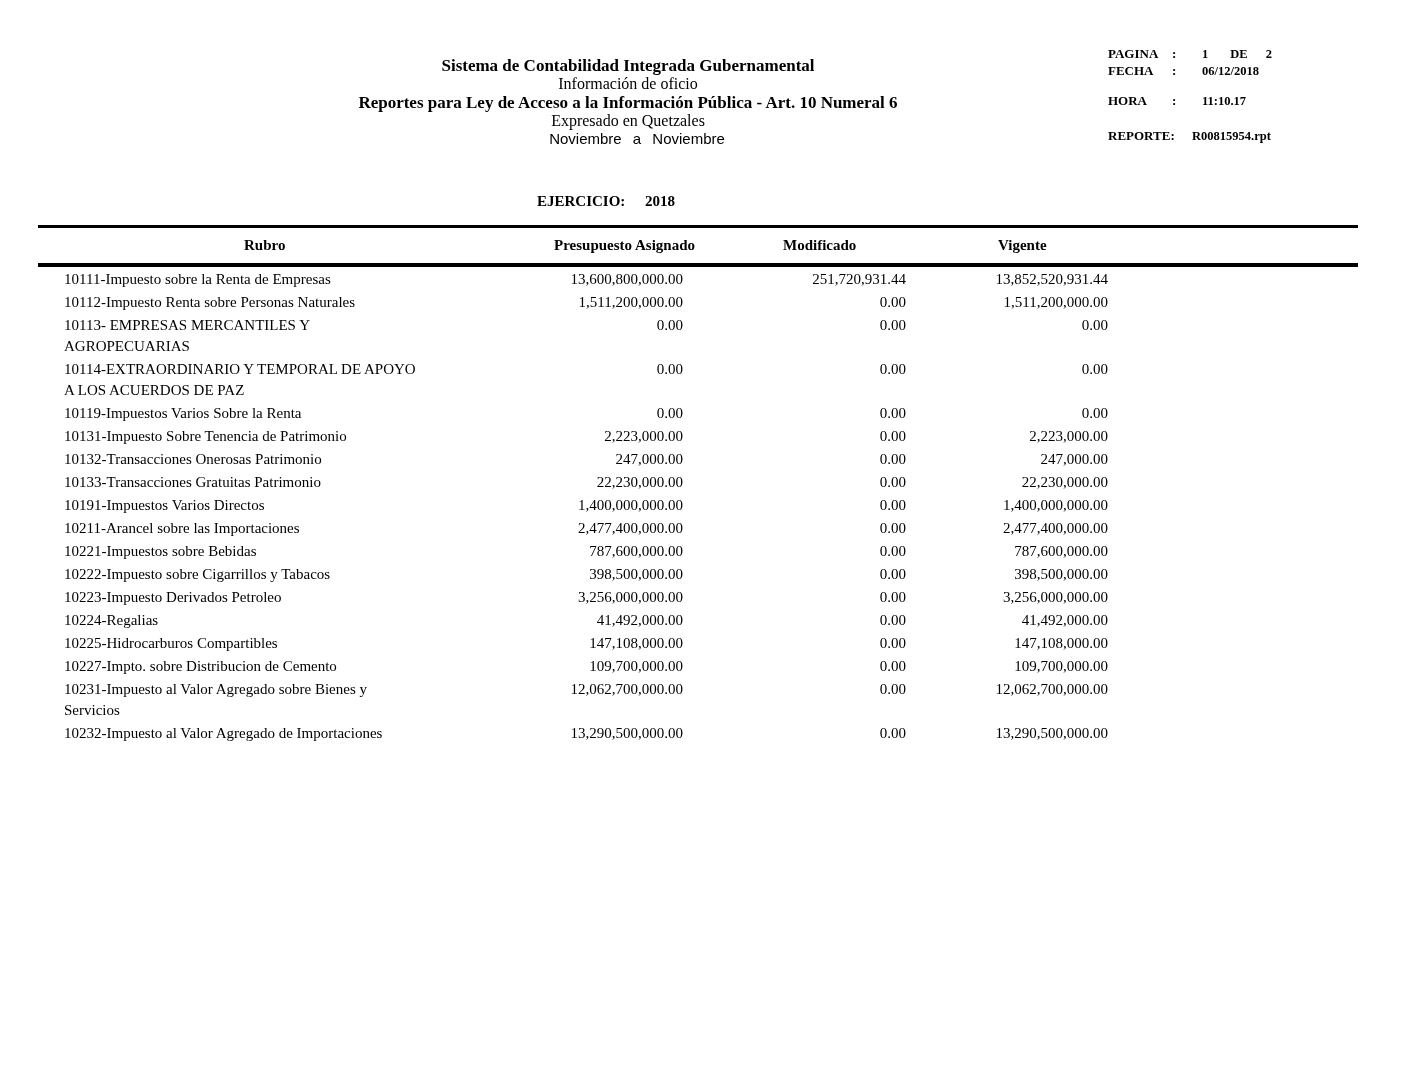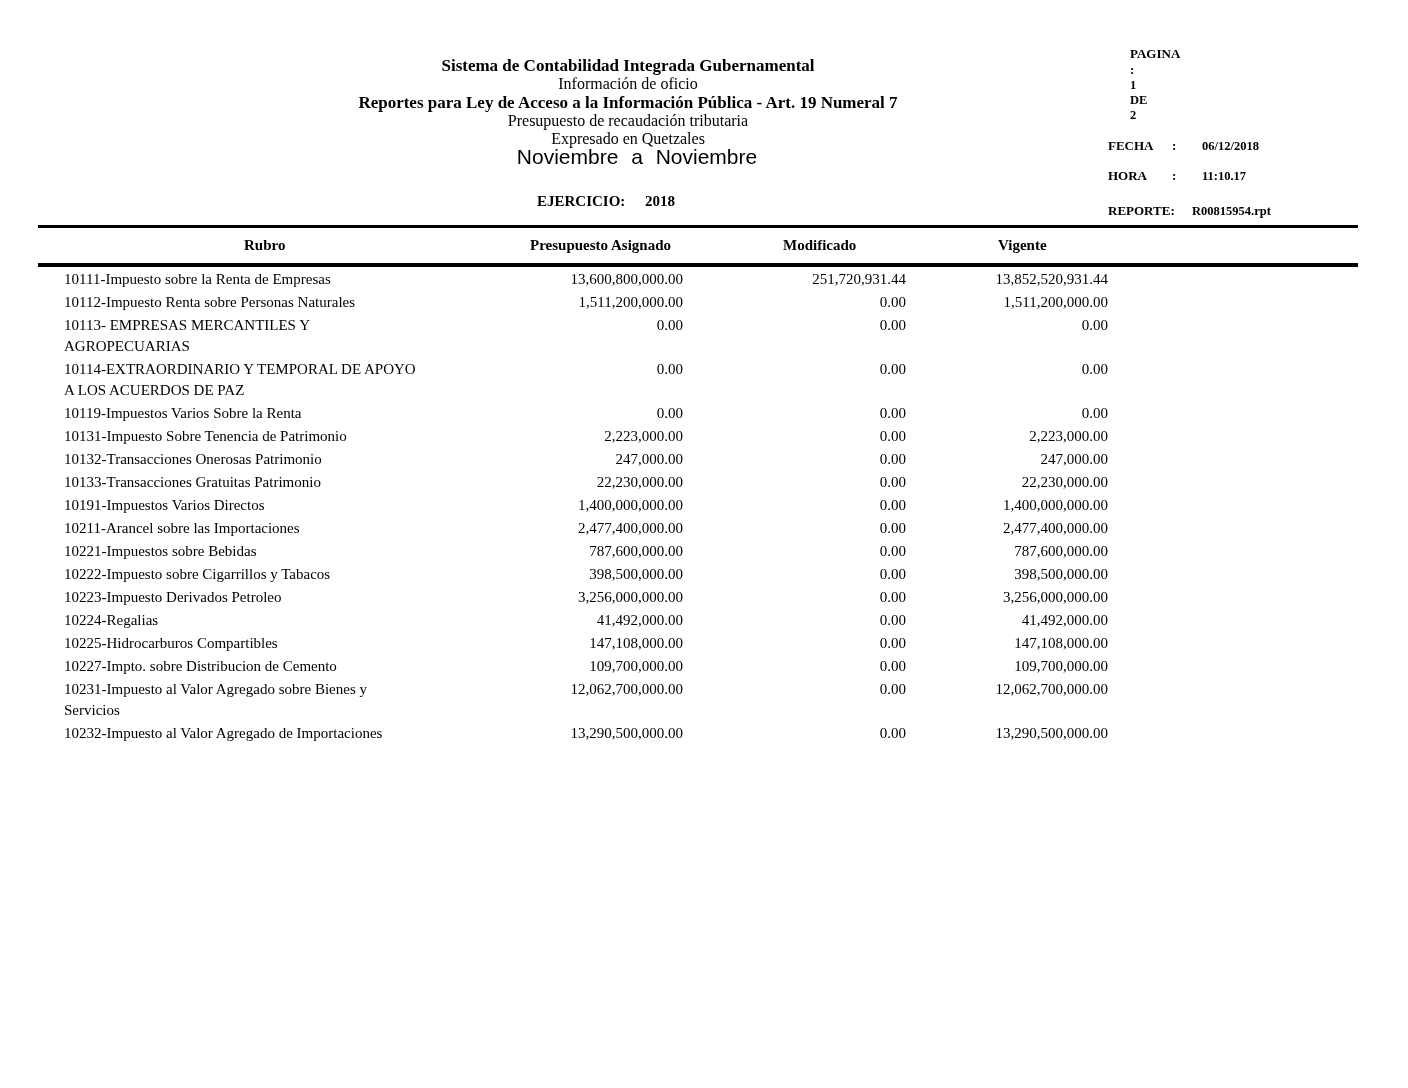--- a/index.html
+++ b/index.html
@@ -18,38 +18,38 @@
     position: absolute;
     top: 56px;
     left: 0;
     width: 1256px;
     text-align: center;
   }
   .title-lg { font-size: 17px; font-weight: bold; line-height: 19px; }
   .title-md { font-size: 16px; font-weight: normal; line-height: 18px; }
   .title-range {
     font-family: "Liberation Sans", sans-serif;
-    font-size: 21px;
+    font-size: 15px;
     font-weight: normal;
     line-height: 18px;
     word-spacing: 7px;
     padding-left: 18px;
   }
 
   
   .meta {
     position: absolute;
     top: 46px;
     left: 1108px;
     font-size: 13px;
     font-weight: bold;
     white-space: nowrap;
   }
   .meta-row { display: flex; align-items: baseline; }
-  .meta-row.m1 { margin-bottom: 15px; flex-direction: column; }
+  .meta-row.m1 { margin-bottom: 1px; }
   .meta-row.m2 { margin-bottom: 14px; }
   .meta-row.m3 { margin-bottom: 19px; }
   .mlabel { display: inline-block; width: 64px; }
   .mcolon { display: inline-block; width: 14px; }
   .mval   { margin-left: 16px; font-size: 12.5px; }
   .mde    { margin-left: 22px; font-size: 12.5px; }
   .mval2  { margin-left: 18px; font-size: 12.5px; }
   .mlabel-wide { display: inline-block; width: 82px; }
   .mval-rep { margin-left: 2px; font-size: 12.5px; }
 
@@ -74,21 +74,21 @@
     border-bottom: 4px solid #000000;
   }
   .th {
     position: absolute;
     top: 9px;
     font-size: 15px;
     font-weight: bold;
     white-space: nowrap;
   }
   .th-rubro     { left: 206px; }
-  .th-asignado  { left: 492px; }
+  .th-asignado  { left: 516px; }
   .th-modificado{ left: 745px; }
   .th-vigente   { left: 960px; }
 
   
   .tbody {
     position: absolute;
     top: 267px;
     left: 38px;
     width: 1320px;
   }
@@ -110,22 +110,21 @@
   }
 </style>
 </head>
 <body>
 
 <div class="page">
 
   <div class="titles">
     <div class="title-lg">Sistema de Contabilidad Integrada Gubernamental</div>
     <div class="title-md">Información de oficio</div>
-    <div class="title-lg">Reportes para Ley de Acceso a la Información Pública - Art. 19 Numeral 7</div>
-    <div class="title-md">Presupuesto de recaudación tributaria</div>
+    <div class="title-lg">Reportes para Ley de Acceso a la Información Pública - Art. 10 Numeral 6</div>
     <div class="title-md">Expresado en Quetzales</div>
     <div class="title-range">Noviembre a Noviembre</div>
   </div>
 
   <div class="meta">
     <div class="meta-row m1">
       <span class="mlabel">PAGINA</span>
       <span class="mcolon">:</span>
       <span class="mval">1</span>
       <span class="mde">DE</span>

